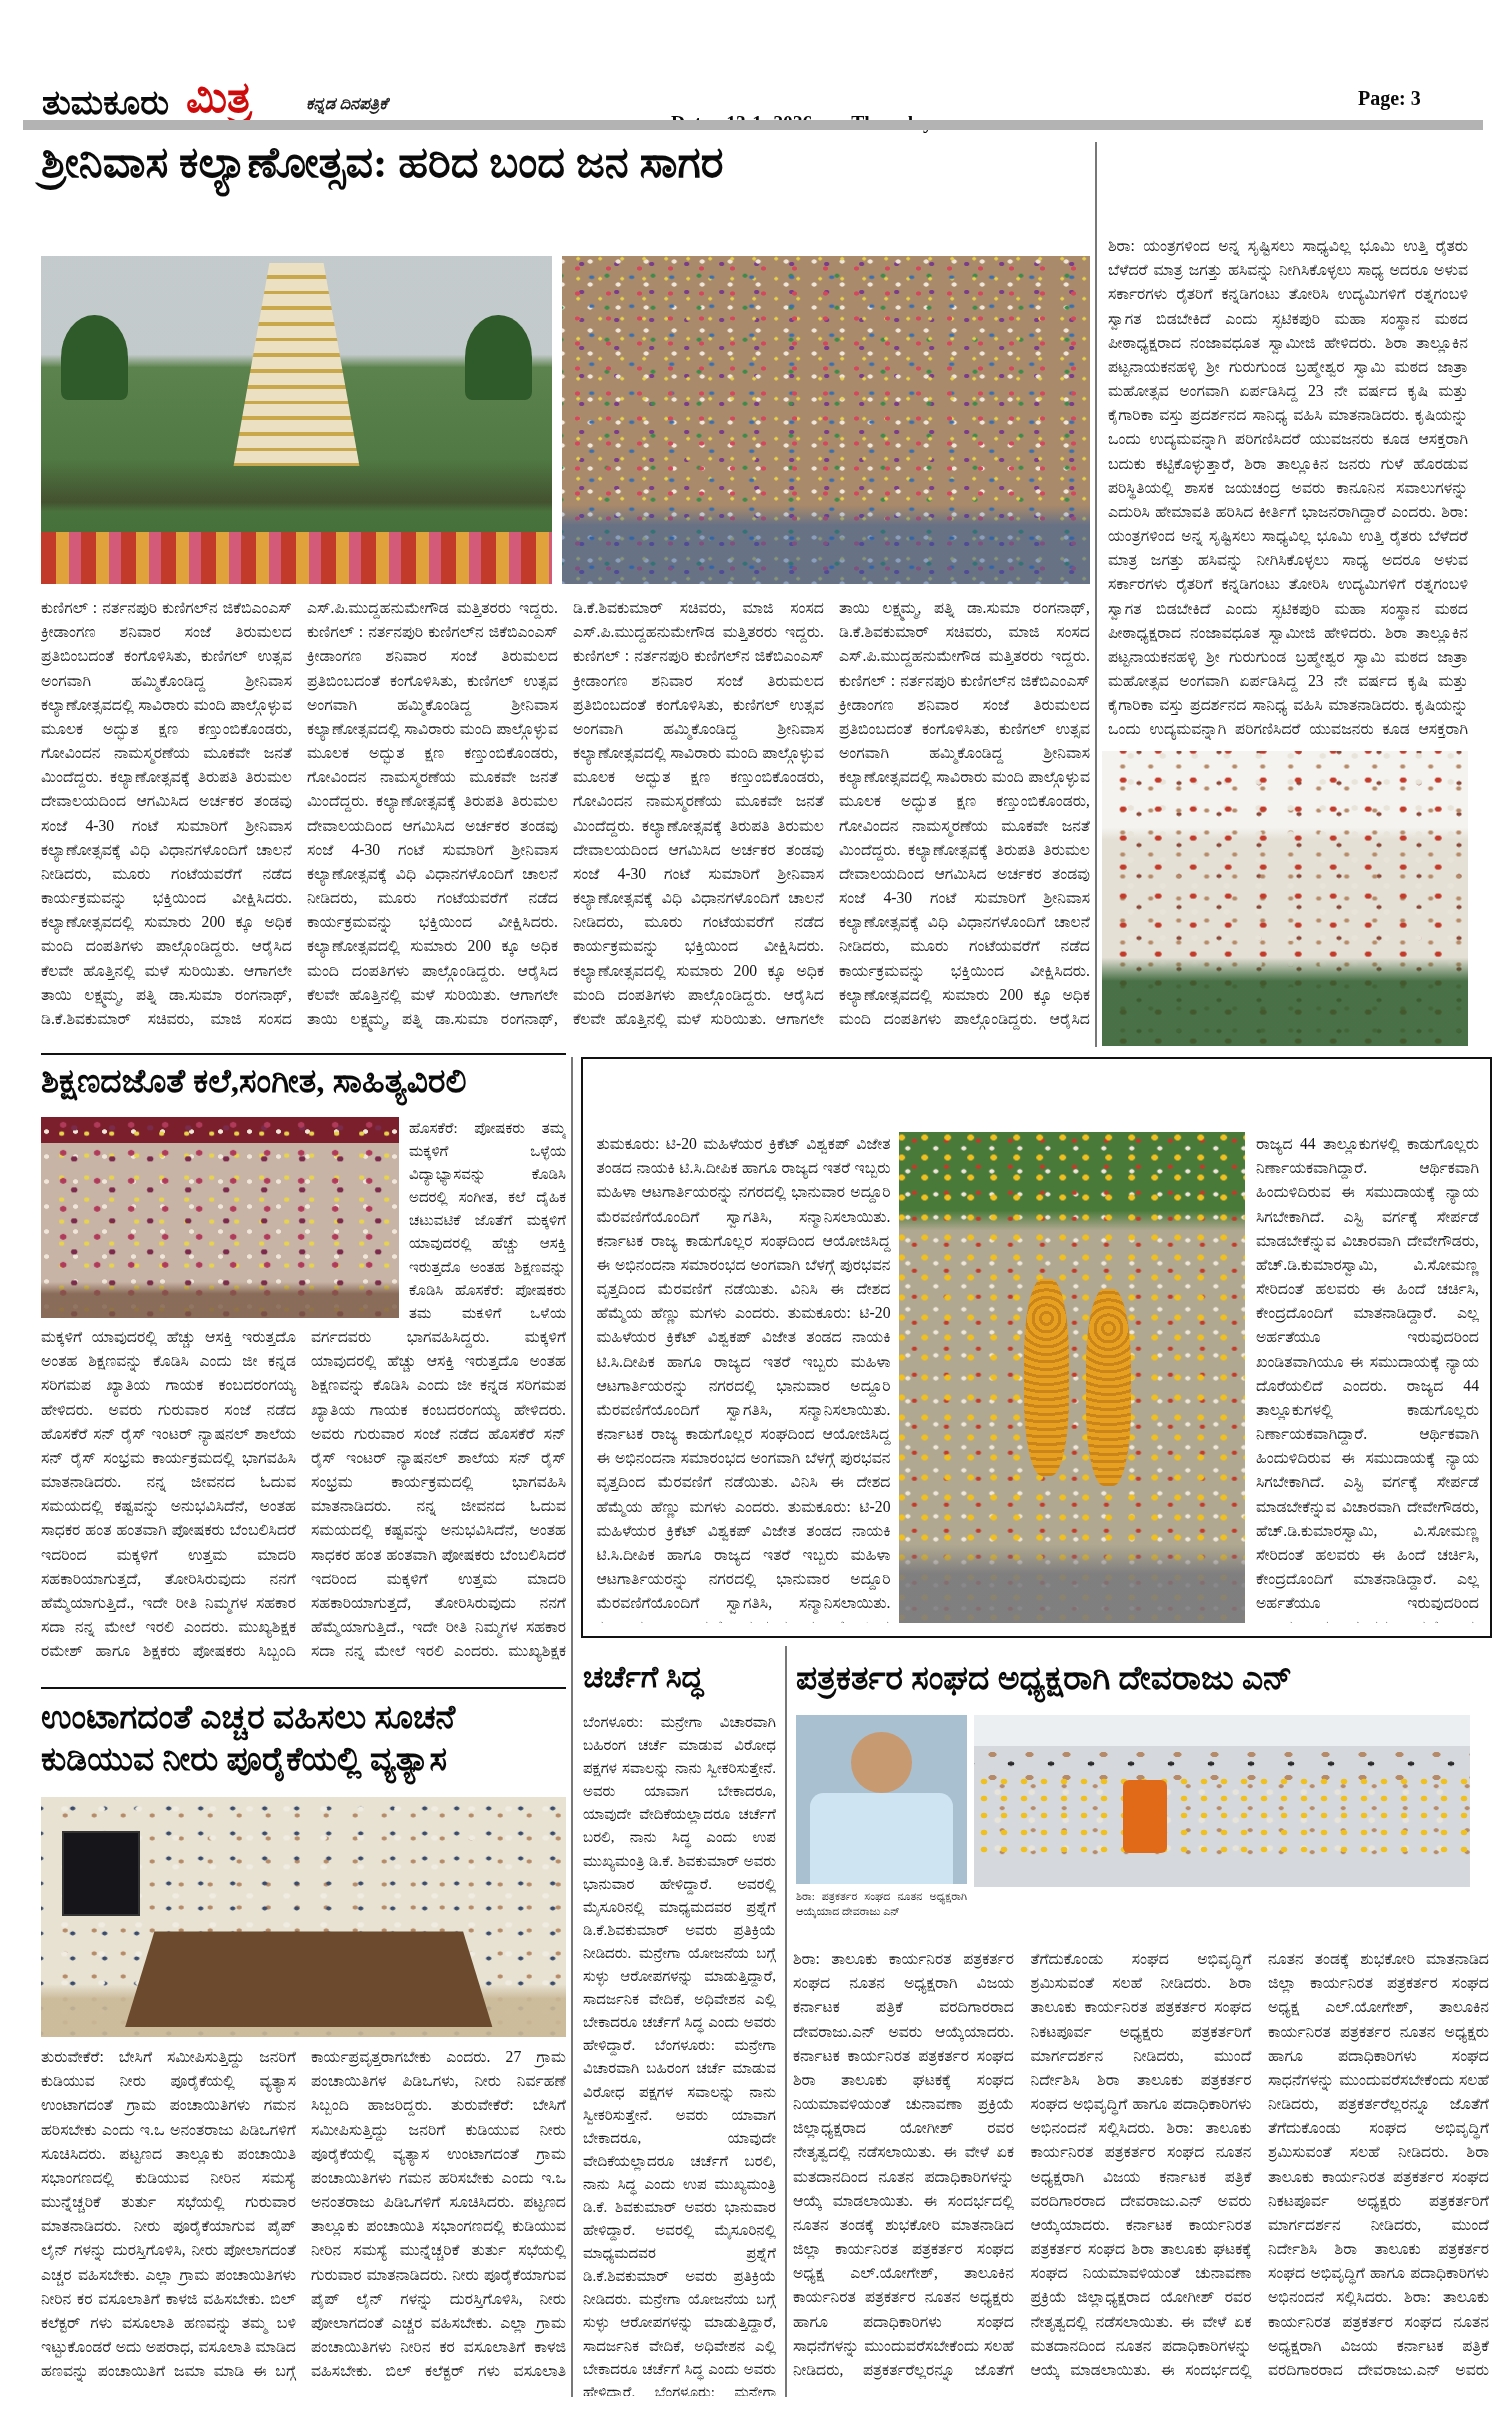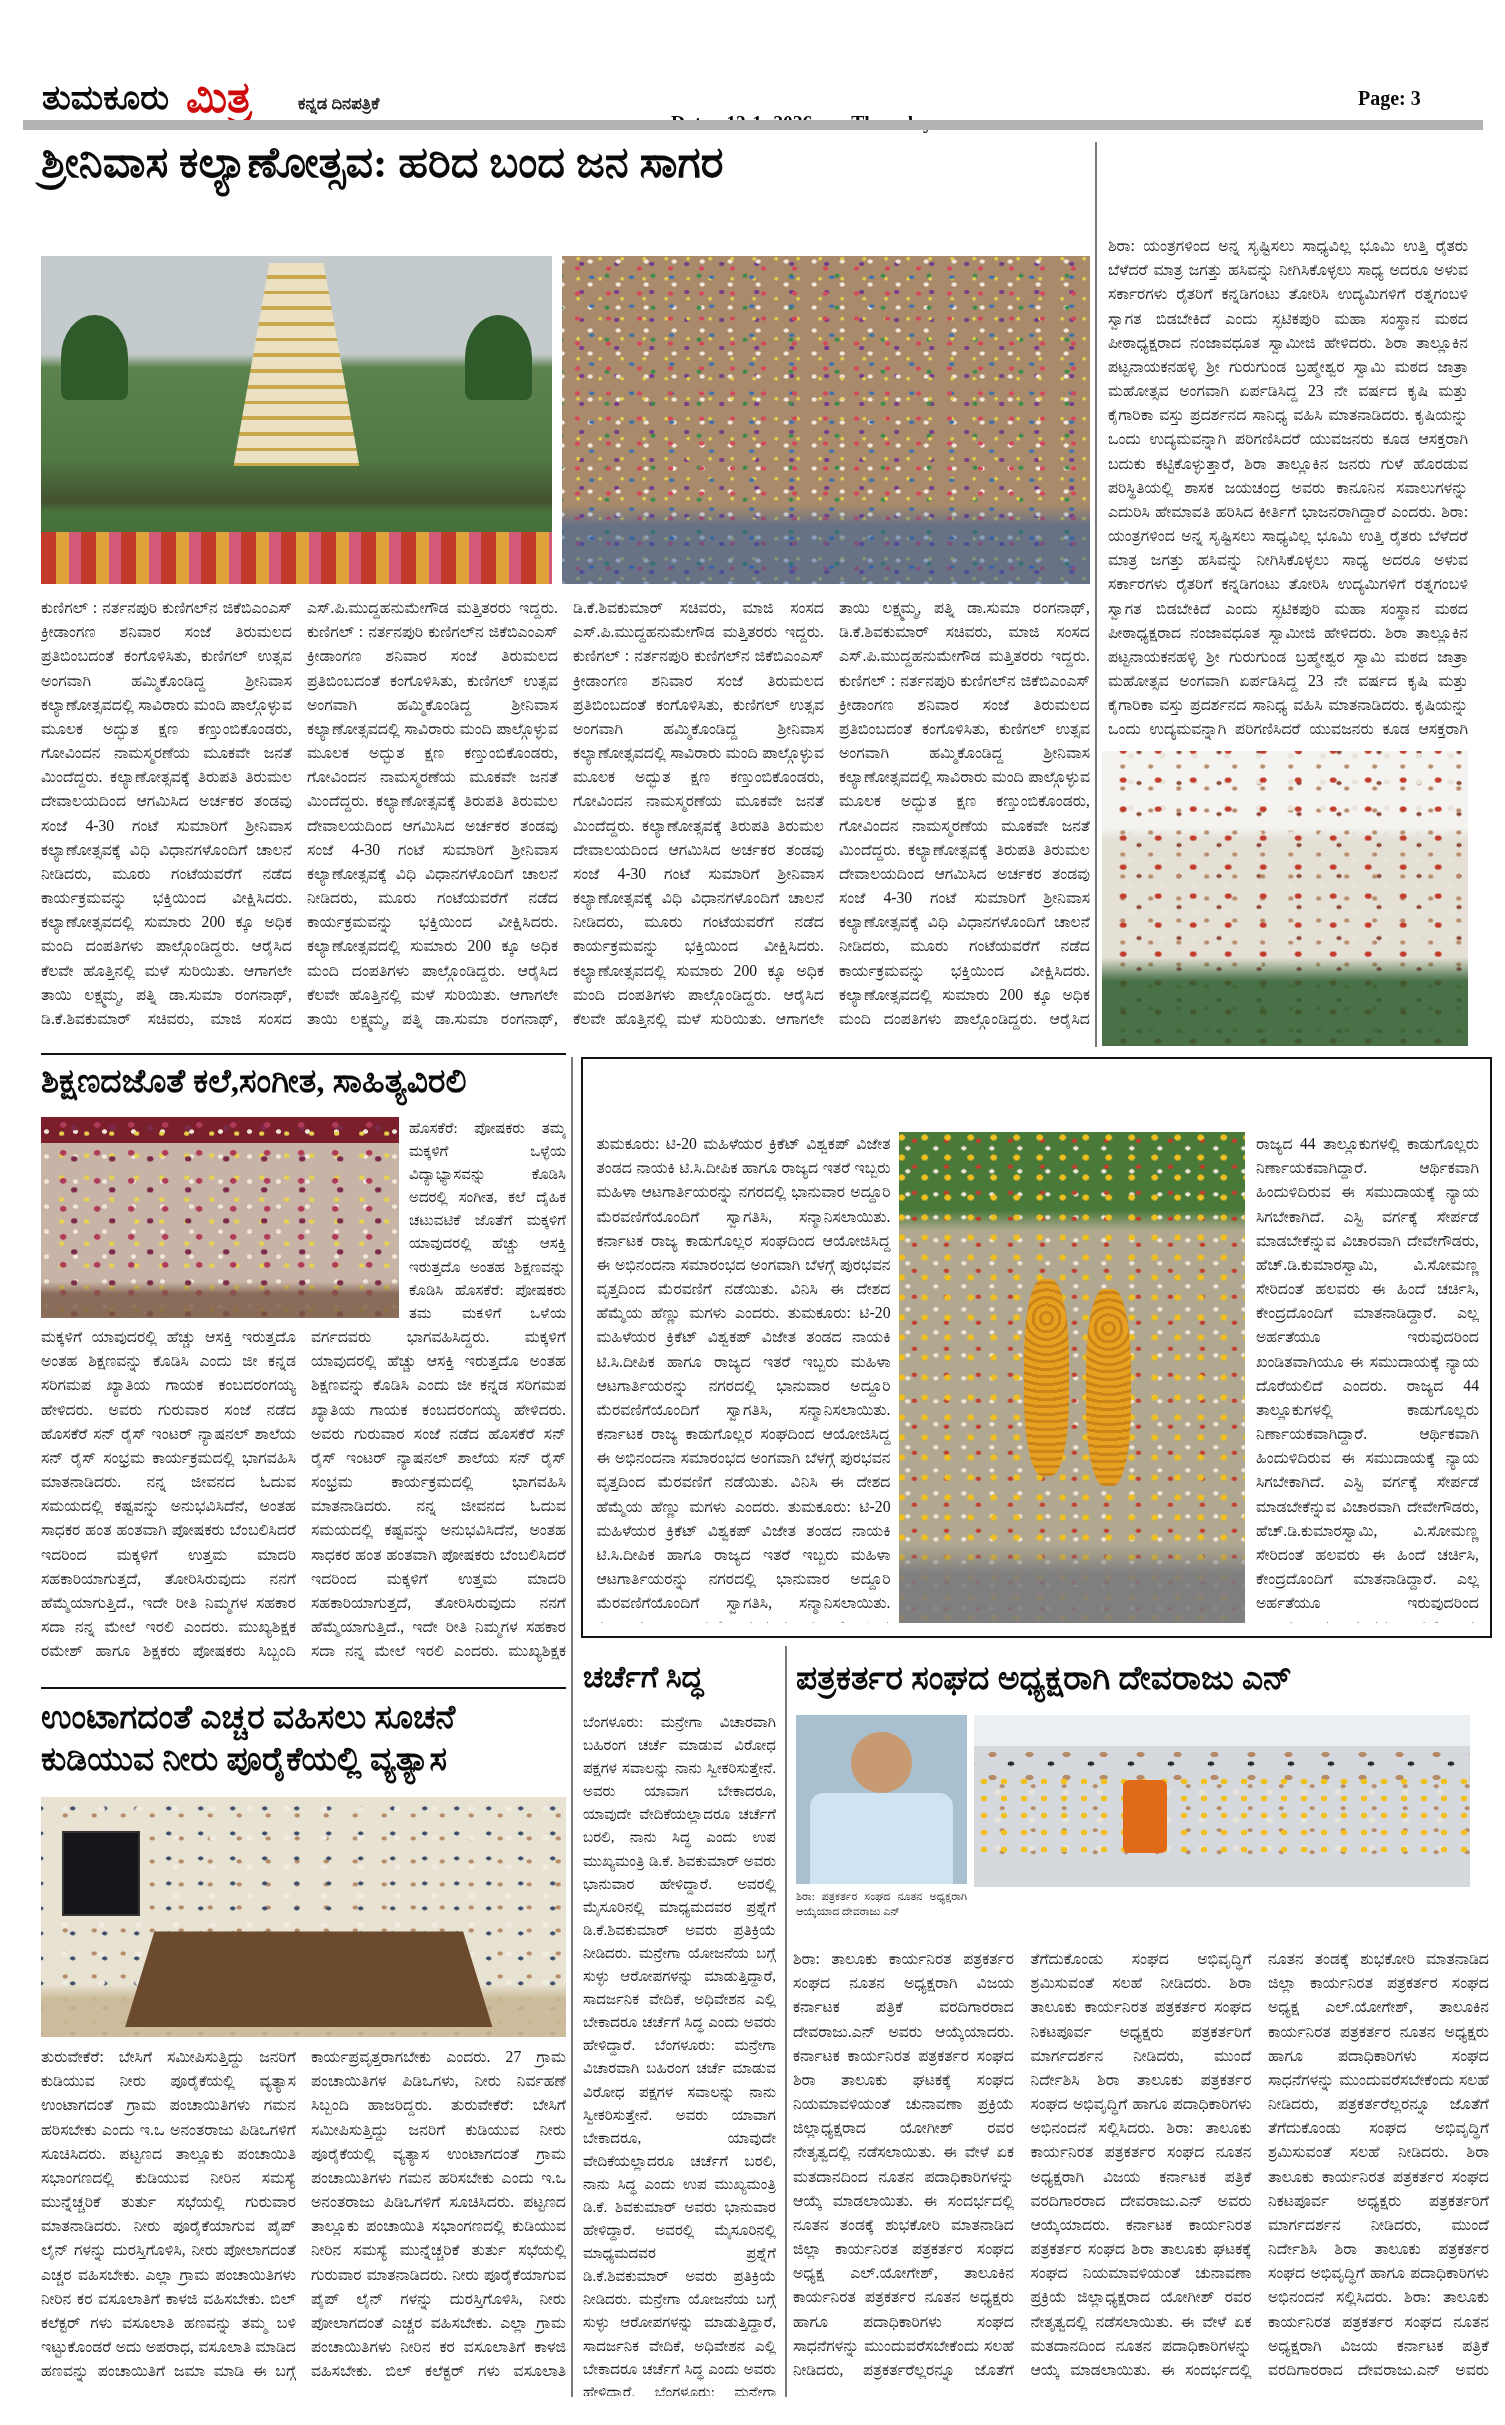--- a/index.html
+++ b/index.html
@@ -95,25 +95,25 @@
   .vest{position:absolute;left:30%;top:38%;width:9%;height:42%;background:#e06a18;border-radius:6px;}
   .ph-portrait{background:#a8c0d0;}
   .face{position:absolute;left:32%;top:10%;width:36%;height:36%;border-radius:50%;background:#c89a72;}
   .shirt{position:absolute;left:8%;top:46%;width:84%;height:54%;background:#cfe4f2;border-radius:13.5px 13.5px 0 0;}
 </style>
 </head>
 <body>
 
 <div id="page">
 
-  <div class="abs" style="left:42px;top:73px;display:flex;align-items:center;">
+  <div class="abs" style="left:42px;top:73px;display:flex;align-items:flex-end;">
     <span class="masthead-black">ತುಮಕೂರು</span>
     <span class="masthead-red">ಮಿತ್ರ</span>
   </div>
-  <div class="abs tagline" style="left:298px;top:94px;">ಕನ್ನಡ ದಿನಪತ್ರಿಕೆ</div>
+  <div class="abs tagline" style="left:306px;top:94px;font-style:italic;">ಕನ್ನಡ ದಿನಪತ್ರಿಕೆ</div>
   <div class="abs" style="left:671px;top:88px;display:flex;gap:39px;margin-top:24px;">
     <span class="dateline">Date : 13-1- 2026</span>
     <span class="dateline">Thursday</span>
   </div>
   <div class="abs pagenum" style="left:1358px;top:87px;">Page: 3</div>
   <div class="abs graybar" style="left:22.5px;top:120px;width:1460px;height:9.7px;"></div>
 
   <div class="abs kn-head" style="left:41px;top:139px;width:1049px;font-size:43px;">ಶ್ರೀನಿವಾಸ ಕಲ್ಯಾಣೋತ್ಸವ: ಹರಿದ ಬಂದ ಜನ ಸಾಗರ</div>
 
   <div class="abs ph ph-temple" style="left:41px;top:256px;width:511px;height:328px;">

